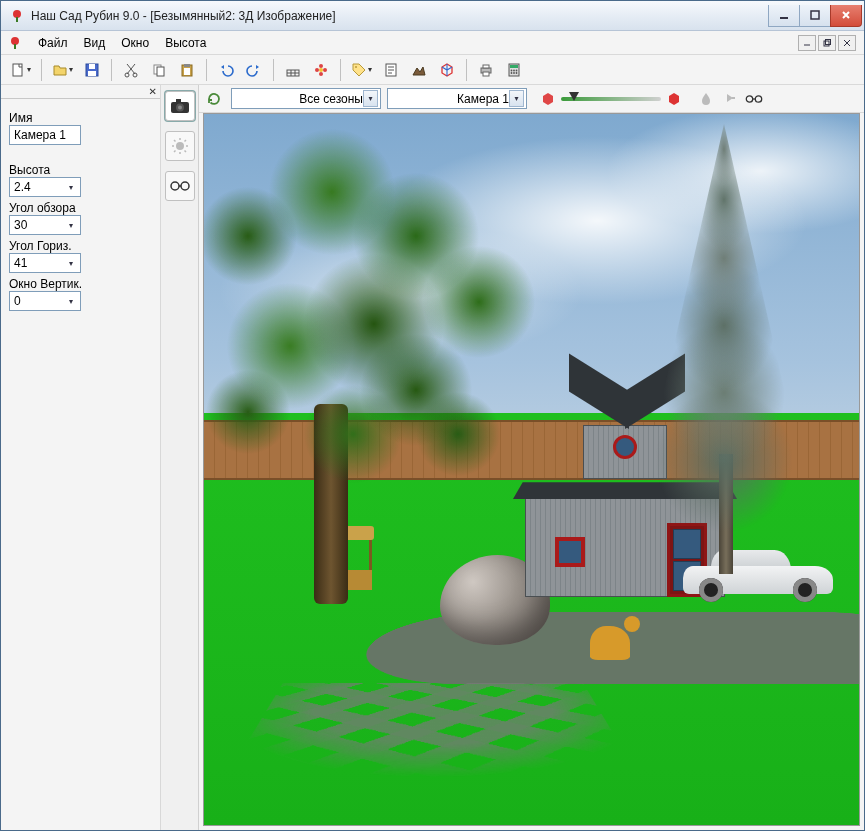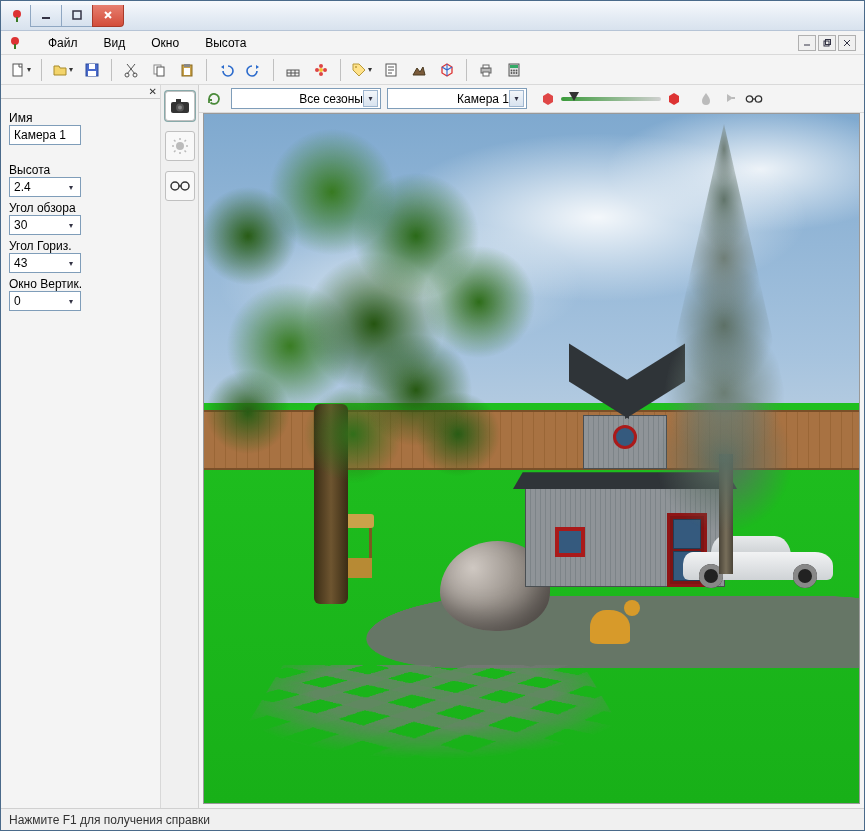--- a/index.html
+++ b/index.html
@@ -33,21 +33,21 @@
   .win-btn.close { background: linear-gradient(to bottom, #e77f70, #d34d3a); border-color: #a83a2a; border-radius: 0 0 4px 0; }
   .win-btn.close svg path { stroke: #fff; }
   .win-btn svg { width: 12px; height: 12px; }
   
   .menubar {
     height: 24px;
     background: #f4f4f4;
     border-bottom: 1px solid #d9d9d9;
     display: flex; align-items: center;
     padding: 0 4px;
-    gap: 12px;
+    gap: 2px;
   }
   .menubar .app-icon-small { width: 16px; height: 16px; margin: 0 6px 0 2px; }
   .menu-item { padding: 3px 7px; cursor: default; }
   .mdi-buttons { margin-left: auto; display: flex; gap: 2px; padding-right: 4px; }
   .mdi-btn { width: 18px; height: 16px; border: 1px solid #b0b0b0; background: #f0f0f0; display: flex; align-items: center; justify-content: center; }
   .mdi-btn svg { width: 8px; height: 8px; }
   
   .toolbar {
     height: 30px;
     background: #f4f4f4;
@@ -360,20 +360,21 @@
 
 <div class="window">
 
   <div class="titlebar">
     <span class="app-icon">
       <svg viewBox="0 0 16 16">
           <circle cx="8" cy="6" r="4" fill="#d33"></circle>
           <rect x="7" y="9" width="2" height="5" fill="#3a7a24"></rect>
         </svg>
     </span>
+    <span class="title">Наш Сад Рубин 9.0 -  [Безымянный2: 3Д Изображение]</span>
     <div class="win-buttons">
       <div class="win-btn">
         <svg viewBox="0 0 12 12">
             <path d="M2 9h8" stroke="#334" stroke-width="2"></path>
           </svg>
       </div>
       <div class="win-btn">
         <svg viewBox="0 0 12 12">
             <rect x="2" y="2" width="8" height="8" fill="none" stroke="#334" stroke-width="1.5"></rect>
           </svg>
@@ -552,21 +553,21 @@
             </div>
 
           <div class="props-label">Угол обзора</div>
           <div class="props-combo">
               <span>30</span>
               <span class="arrow">▾</span>
             </div>
 
           <div class="props-label">Угол Гориз.</div>
           <div class="props-combo">
-              <span>43</span>
+              <span>41</span>
               <span class="arrow">▾</span>
             </div>
 
           <div class="props-label">Окно Вертик.</div>
           <div class="props-combo">
               <span>0</span>
               <span class="arrow">▾</span>
             </div>
         </div>
       </div>
@@ -688,17 +689,14 @@
           <div class="tree1">
             <div class="trunk"></div>
               <div class="canopy"></div>
           </div>
         </div>
       </div>
     </div>
 
   </div>
 
-  <div class="statusbar">
-    <span>Нажмите F1 для получения справки</span>
-  </div>
 
 </div>
 
 </body></html>

